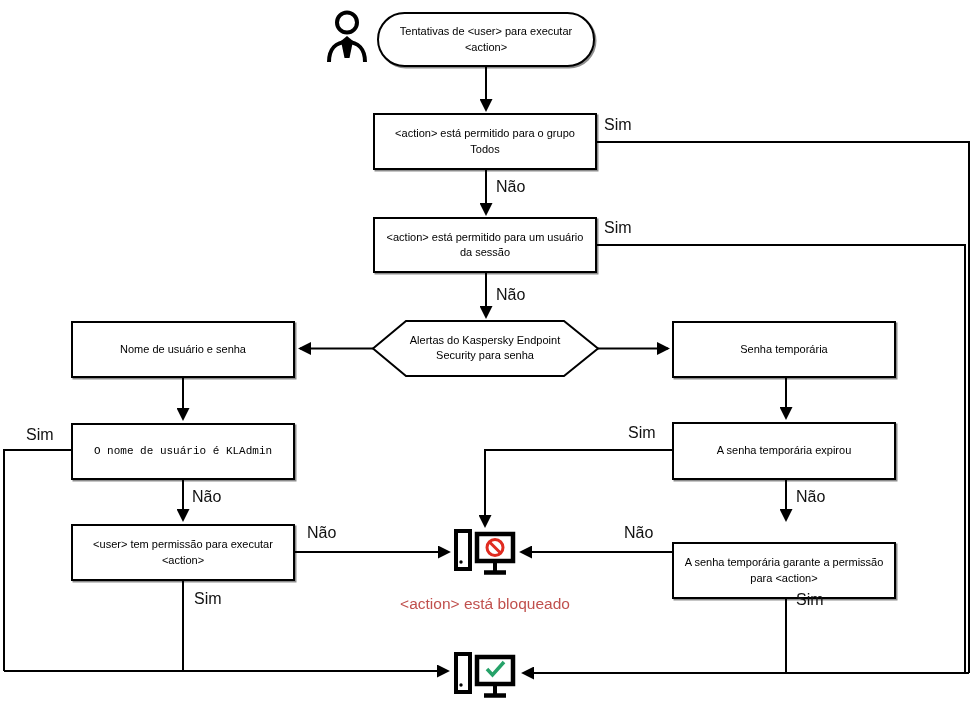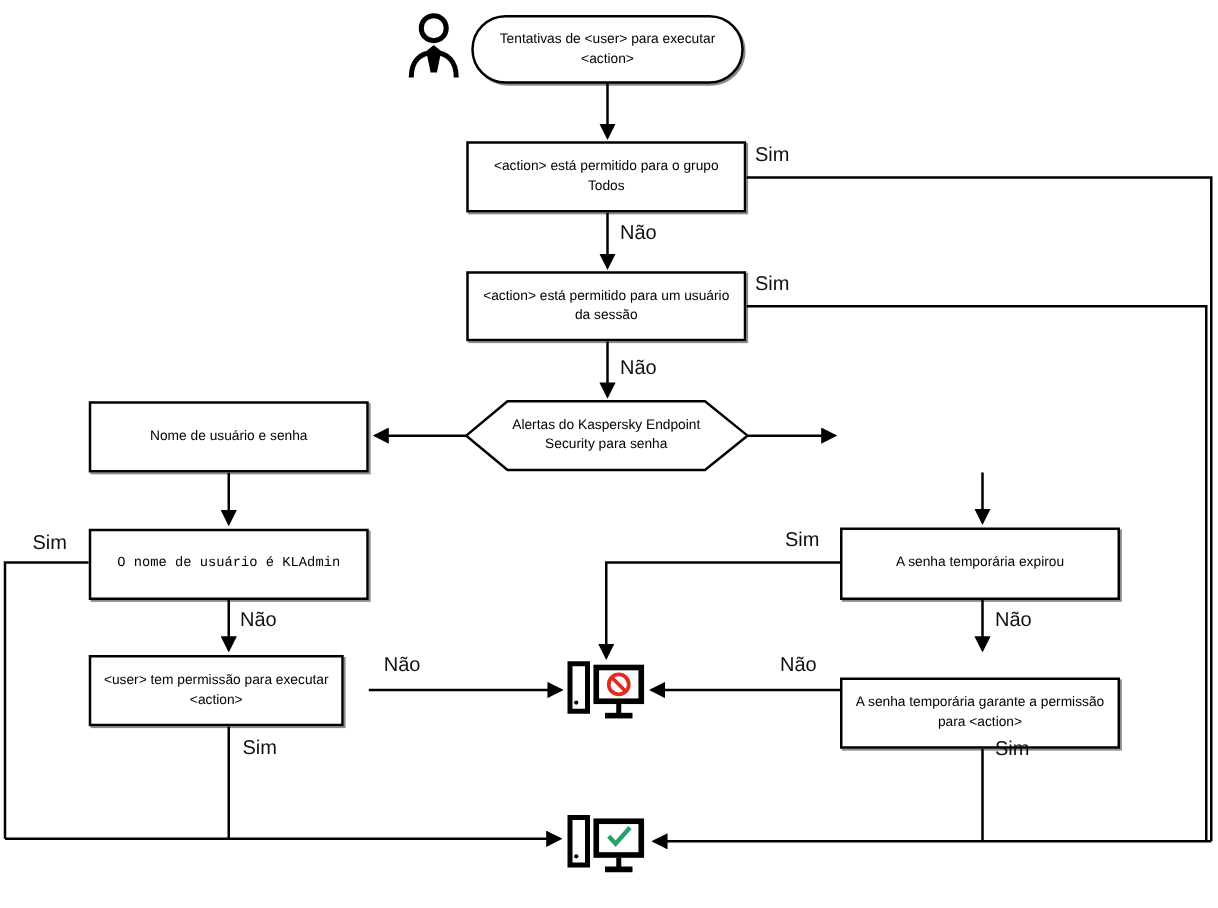--- a/index.html
+++ b/index.html
@@ -113,24 +113,27 @@
   </div>
 
   <div class="node" style="left:71px;top:321px;width:224px;height:57px;">
     <span>Nome de usuário e senha</span>
   </div>
 
   <div class="node" style="left:71px;top:423px;width:224px;height:57px;font-family:Liberation Mono, monospace;">
     <span>O nome de usuário é KLAdmin</span>
   </div>
 
-  <div class="node" style="left:71px;top:524px;width:204px;height:57px;">
+  <div class="node" style="left:71px;top:524px;width:224px;height:57px;">
     <span>&lt;user&gt; tem permissão para executar &lt;action&gt;</span>
   </div>
 
+  <div class="node" style="left:672px;top:321px;width:224px;height:57px;">
+    <span>Senha temporária</span>
+  </div>
 
   <div class="node" style="left:672px;top:422px;width:224px;height:58px;">
     <span>A senha temporária expirou</span>
   </div>
 
   <div class="node" style="left:672px;top:524px;width:224px;height:57px;margin-top:18px;">
     <span>A senha temporária garante a permissão para &lt;action&gt;</span>
   </div>
 
   <span class="lbl" style="left:604px;top:116px;">Sim</span>
@@ -139,14 +142,15 @@
   <span class="lbl" style="left:496px;top:286px;">Não</span>
   <span class="lbl" style="left:26px;top:426px;">Sim</span>
   <span class="lbl" style="left:192px;top:488px;">Não</span>
   <span class="lbl" style="left:307px;top:524px;">Não</span>
   <span class="lbl" style="left:194px;top:590px;">Sim</span>
   <span class="lbl" style="left:628px;top:424px;">Sim</span>
   <span class="lbl" style="left:796px;top:488px;">Não</span>
   <span class="lbl" style="left:624px;top:524px;">Não</span>
   <span class="lbl" style="left:796px;top:591px;">Sim</span>
 
+  <div class="status-text blocked" style="left:360px;top:595px;">&lt;action&gt; está bloqueado</div>
 
 </div>
 
 </body></html>

